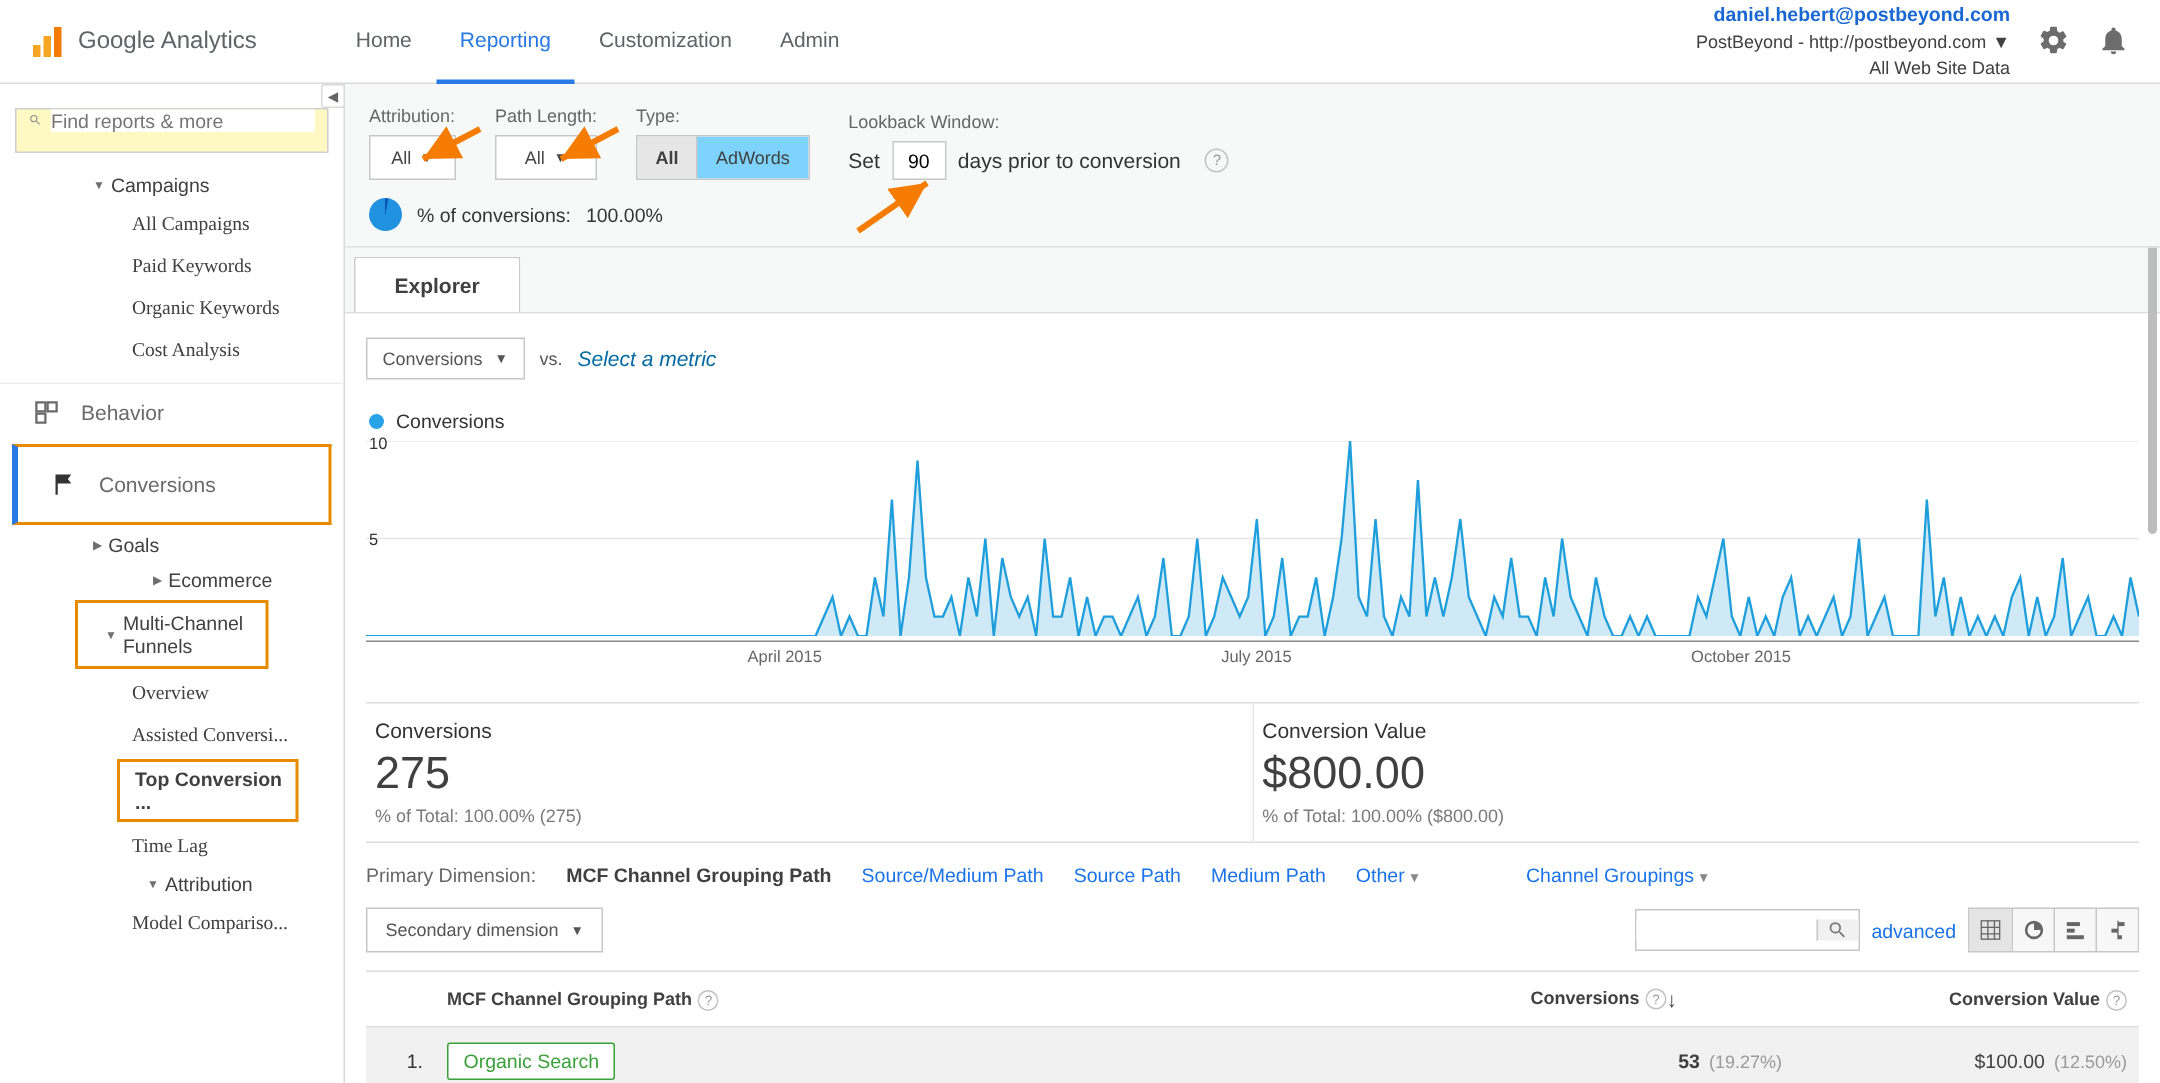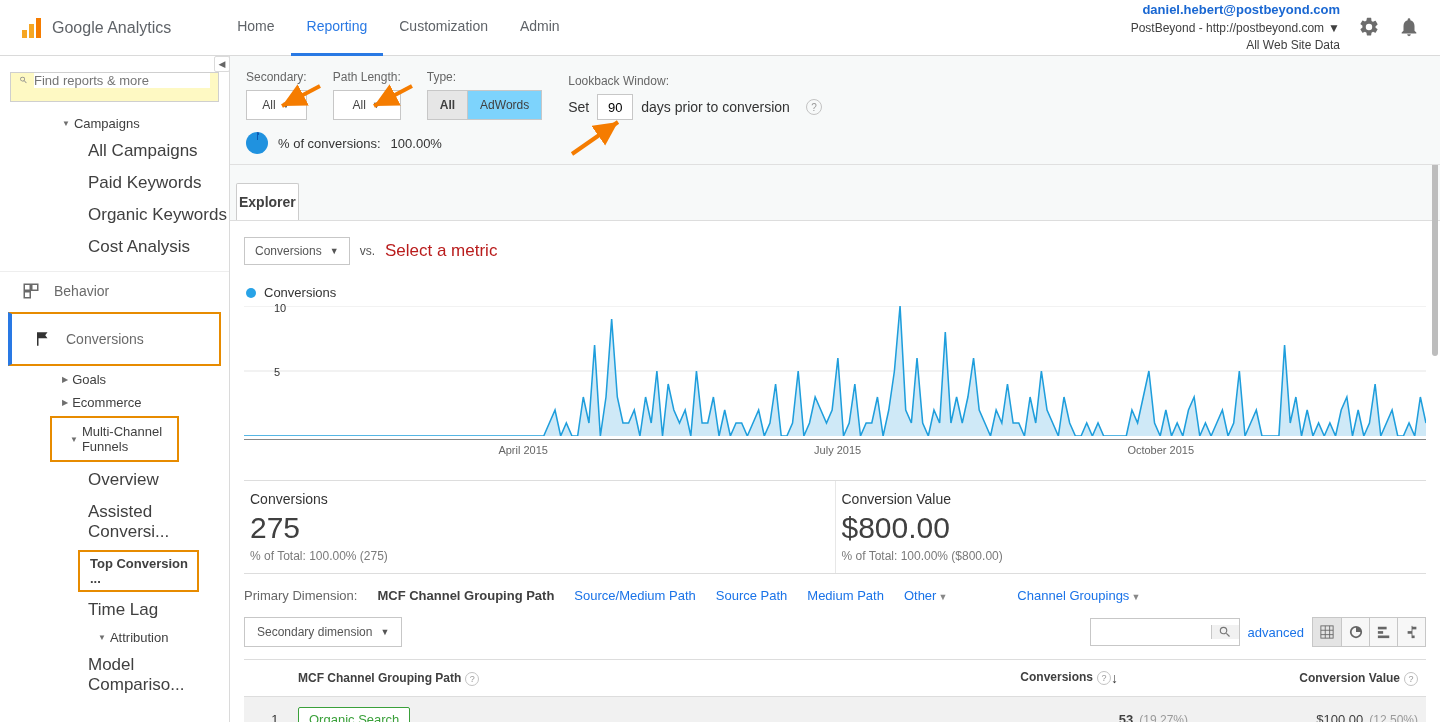--- a/index.html
+++ b/index.html
@@ -41,21 +41,21 @@
   .search-box input { border:none; outline:none; flex:1; font-size:13px; color:#777; }
   .search-box svg { width:14px; height:14px; fill:#8a8a8a; margin-right:6px;}
 
   .nav-group .group-title { display:flex; align-items:center; height:38px; padding-left:22px; cursor:pointer; }
   .nav-group .group-title .gicon { width:18px; height:18px; margin-right:14px; }
   .nav-group .group-title span { font-size:14px; color:#6a6a6a; }
 
   .subhead { display:flex; align-items:center; font-size:13px; padding:4px 0 4px 62px; color:#404040; cursor:pointer; }
   .subhead::before { content:"▶"; font-size:8px; margin-left:-12px; margin-right:4px; color:#6f6f6f;}
   .subhead.open::before { content:"▼"; }
-  .sublink { padding:6px 0 6px 88px; font-size:17px; color:#404040; cursor:pointer; }
+  .sublink { padding:6px 0 6px 88px; font-size:13px; color:#404040; cursor:pointer;font-family:Liberation Serif, serif; }
 
   .side-top { border-bottom:1px solid #eee; padding-bottom:8px; margin-bottom:0;}
 
   .hl { border:2px solid #e78b00; }
   .hl-conv { margin:2px 8px 2px 8px; padding:2px 0; border-left:4px solid #2979e4; padding-left:0;}
   .hl-conv .group-title { height:46px; }
   .hl-mcf { margin:2px 50px 2px 50px; padding:2px 2px 2px 2px; }
   .hl-mcf .subhead { padding-left:16px; }
   .hl-mcf .subhead::before { margin-left:0; }
   .hl-top { margin:2px 30px 2px 78px; padding:4px 0 4px 10px; font-weight:700;}
@@ -89,37 +89,37 @@
   .conv-pct { margin-top:12px; display:flex; align-items:center; gap:10px; font-size:13px; color:#333;}
   .pie { width:22px; height:22px; border-radius:50%; background: conic-gradient(#0a5ab4 0 3%, #2092df 3% 100%); }
 
   
   .arr { position:absolute; pointer-events:none; }
   .arr svg { overflow:visible; }
 
   
   .tabs { display:flex; background:#f7f9f9; border-bottom:1px solid #ddd; }
   .tab {
-    padding:10px 2px; background:#fff; border:1px solid #ccc; border-bottom:none;
-    font-weight:700; font-size:14px; border-radius:2px 2px 0 0; margin-left:6px; margin-top:18px;
+    padding:10px 26px; background:#fff; border:1px solid #ccc; border-bottom:none;
+    font-weight:700; font-size:14px; border-radius:2px 2px 0 0; margin-left:6px; margin-top:6px;
   }
 
   .content { background:#fff; padding:10px 14px 0; }
 
   .metric-row { display:flex; align-items:center; gap:10px; padding:6px 0 14px; }
   .metric-dd { height:28px; border:1px solid #c7c7c7; padding:0 10px; display:inline-flex; align-items:center; font-size:12px; color:#555; cursor:pointer;}
   .vs { color:#555; font-size:12px;}
-  .select-metric { color:#b91c1c; font-size:17px; cursor:pointer;}
+  .select-metric { color:#0369a1; font-size:14px; cursor:pointer;font-style:italic;}
 
   .legend { display:flex; align-items:center; gap:8px; margin:6px 2px; font-size:13px; color:#333;}
   .legend .dot { width:10px; height:10px; border-radius:50%; background:#28a3e7;}
 
   .chart-wrap { height:170px; position:relative; margin:4px 0 4px 0; }
   .chart { width:100%; height:130px; }
-  .ylab { position:absolute; left:2px; font-size:11px; color:#333;margin-left:28px; }
+  .ylab { position:absolute; left:2px; font-size:11px; color:#333; }
   .xlab-row { border-top:1px solid #888; padding-top:4px; display:flex; justify-content:space-between; font-size:11px; color:#666; padding-left:30px; padding-right:30px;}
 
   
   .cards { display:flex; border-top:1px solid #ddd; }
   .card { flex:1; padding:10px 6px; border-right:1px solid #e7e7e7;}
   .card:last-child{border-right:none;}
   .card h4 { font-weight:400; font-size:14px; color:#333; margin-bottom:4px;}
   .card .big { font-size:30px; color:#404040; }
   .card .sub { font-size:12px; color:#7a7a7a; margin-top:4px;}
 
@@ -249,21 +249,21 @@
               <path d="M4 3h2v18H4zM6 3h12l-3 4 3 4H6z" fill="#333"></path>
             </svg>
           <span>Conversions</span>
         </div>
       </div>
     </div>
 
     <div class="subhead" style="padding-left:74px">
         <span>Goals</span>
       </div>
-    <div class="subhead" style="padding-left:74px">
+    <div class="subhead" style="padding-left:114px">
         <span>Ecommerce</span>
       </div>
 
     <div class="hl hl-mcf">
       <div class="subhead open">
           <span>Multi-Channel Funnels</span>
         </div>
     </div>
     <div class="sublink">Overview</div>
     <div class="sublink">Assisted Conversi...</div>
@@ -277,21 +277,21 @@
       </div>
     <div class="sublink">Model Compariso...</div>
   </div>
 
   <div class="right-col">
     <div class="scrollbar-ind"></div>
 
     <div class="fbar">
       <div class="filters">
         <div class="fgroup">
-          <label>Secondary:</label>
+          <label>Attribution:</label>
           <div class="dd">
             <span>All</span>
               <span class="caret">▼</span>
           </div>
         </div>
         <div class="fgroup">
           <label>Path Length:</label>
           <div class="dd">
             <span>All</span>
               <span class="caret">▼</span>

